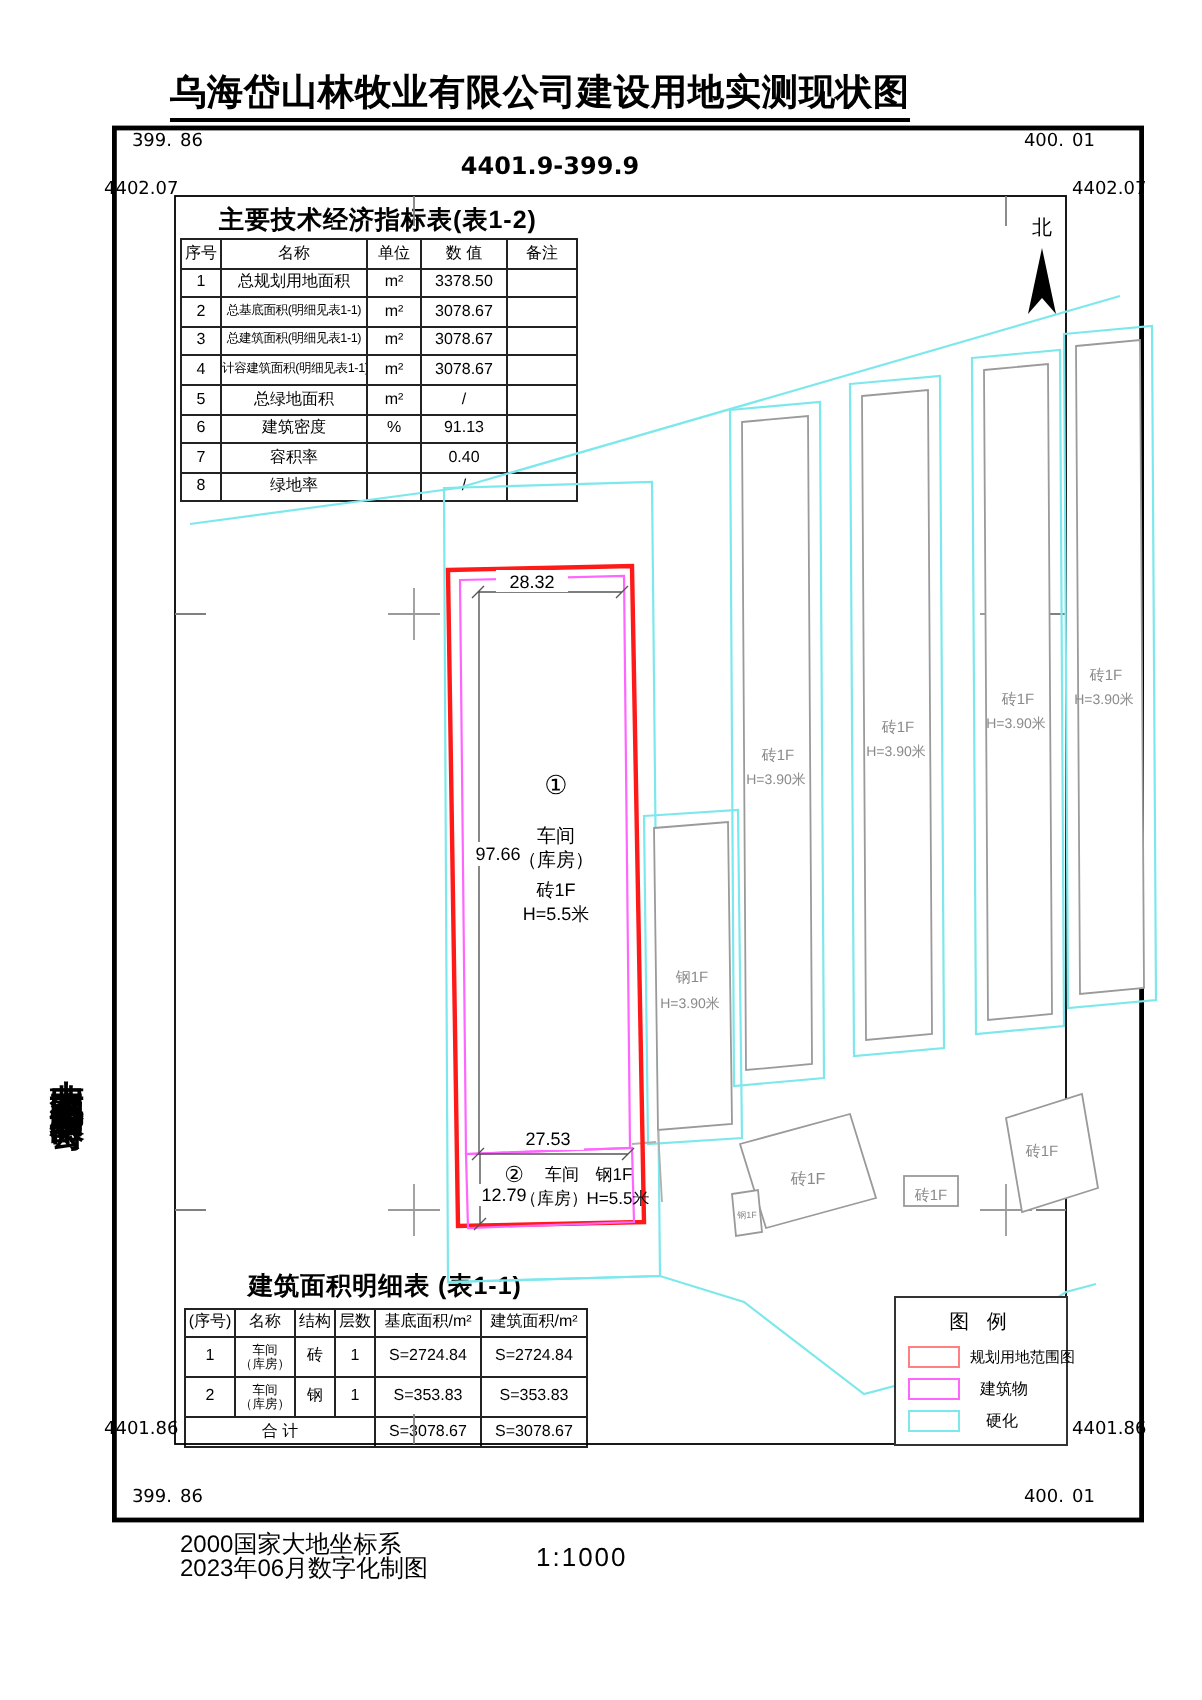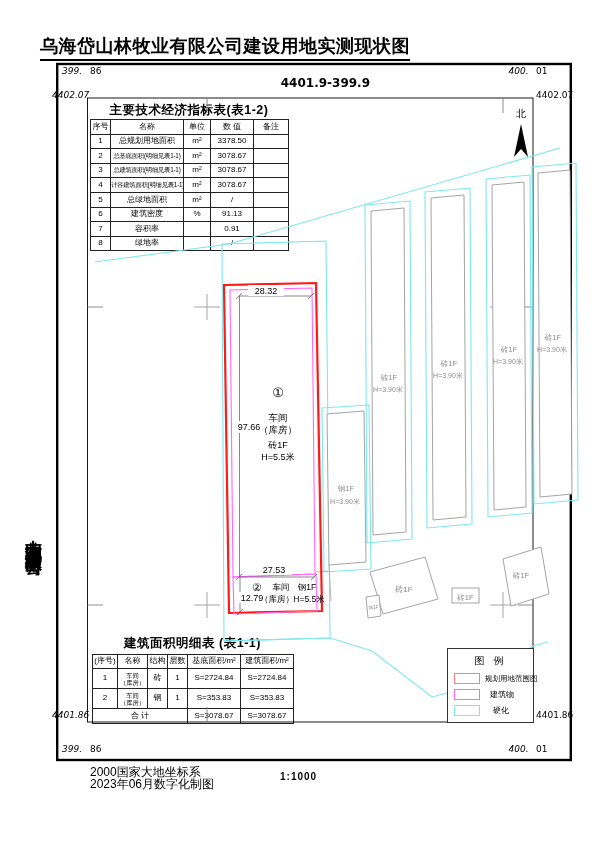--- a/index.html
+++ b/index.html
@@ -1,45 +1,45 @@
 <!DOCTYPE html>
 <html><head>
 <meta charset="utf-8">
 <style>
   html,body{margin:0;padding:0;background:#fff;}
   body{width:601px;height:850px;font-family:"Liberation Sans",sans-serif;color:#000;}
   #stage{position:relative;width:601px;height:850px;background:#fff;overflow:hidden;}
   .abs{position:absolute;}
   
-  .title{left:40px;top:34px;width:460px;text-align:left;z-index:4;}
+  .title{left:40px;top:34px;width:460px;text-align:center;z-index:4;}
   .title span{display:inline-block;font-size:18px;font-weight:bold;letter-spacing:.5px;border-bottom:2.2px solid #000;padding-bottom:1px;}
-  .sheetno{left:180px;top:76px;width:190px;text-align:right;font-size:12px;font-weight:bold;z-index:4;font-family:"DejaVu Sans",sans-serif;}
+  .sheetno{left:180px;top:76px;width:190px;text-align:center;font-size:12px;font-weight:bold;z-index:4;font-family:"DejaVu Sans",sans-serif;}
   .corner{font-size:9px;z-index:4;font-family:"DejaVu Sans",sans-serif;white-space:nowrap;}
-  .ra{text-align:center;font-style:italic;}
+  .ra{text-align:right;}
   
   table{border-collapse:collapse;table-layout:fixed;position:absolute;background:transparent;z-index:2;}
   td,th{border:0.8px solid #222;font-weight:normal;text-align:center;vertical-align:middle;padding:0;font-size:8px;line-height:1.05;overflow:hidden;white-space:nowrap;}
   .tbl-title{font-size:12.5px;font-weight:600;letter-spacing:.5px;z-index:2;text-align:center;}
   #t12{left:90px;top:119px;width:198px;}
   #t12 tr{height:14.6px;}
   #t12 .sm{font-size:6.3px;letter-spacing:-.2px;}
   #t11{left:92px;top:654px;width:201px;}
   .nm2{font-size:6.3px;line-height:7px;}
   
   .legend{left:447px;top:648px;width:85px;height:73px;border:0.9px solid #333;background:#fff;z-index:5;}
   .legend .lg-title{text-align:center;font-size:10px;letter-spacing:3px;margin-top:5px;}
   .lg-item{display:flex;align-items:center;margin:5px 0 0 6px;}
   .swatch{width:24px;height:9px;background:#fff;border:1px solid #000;flex:none;}
   .sw-red{border-color:#ff8080;}
   .sw-mag{border-color:#ff66ff;}
   .sw-cyan{border-color:#7de8ec;}
   .lg-label{font-size:8px;margin-left:5px;white-space:nowrap;}
   
   .datum{left:90px;top:766px;font-size:12px;line-height:12px;z-index:4;}
-  .scale{left:280px;top:771px;font-size:10px;font-weight:700;letter-spacing:1px;z-index:4;}
+  .scale{left:268px;top:771px;font-size:13px;font-weight:400;letter-spacing:1px;z-index:4;}
   .staff{left:427px;top:760px;font-size:11px;font-weight:bold;line-height:12.6px;z-index:4;white-space:nowrap;}
   
   .company{left:22px;top:526px;height:200px;writing-mode:vertical-lr;font-size:17px;font-weight:600;letter-spacing:2px;z-index:4;}
   
   #mapsvg{position:absolute;left:0;top:0;z-index:3;pointer-events:none;}
   #mapsvg text{font-family:"Liberation Sans",sans-serif;}
 </style>
 </head>
 <body>
 
@@ -117,21 +117,21 @@
       <td>6</td>
       <td>建筑密度</td>
       <td>%</td>
       <td>91.13</td>
       <td></td>
     </tr>
     <tr>
       <td>7</td>
       <td>容积率</td>
       <td></td>
-      <td>0.91</td>
+      <td>0.40</td>
       <td></td>
     </tr>
     <tr>
       <td>8</td>
       <td>绿地率</td>
       <td></td>
       <td>/</td>
       <td></td>
     </tr>
   </tbody>

